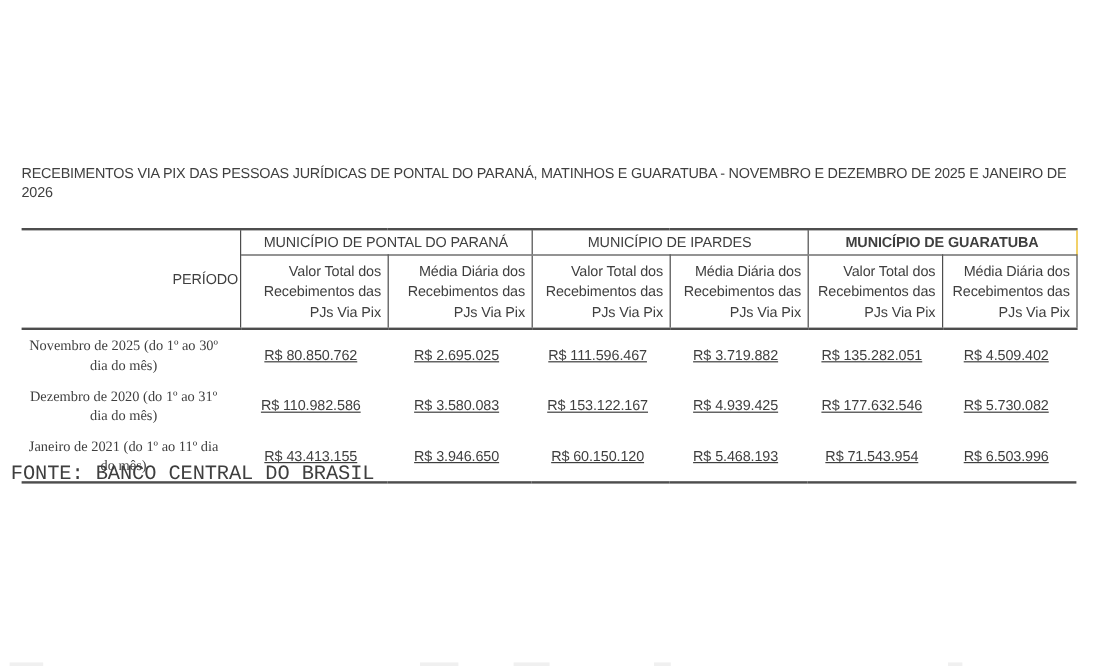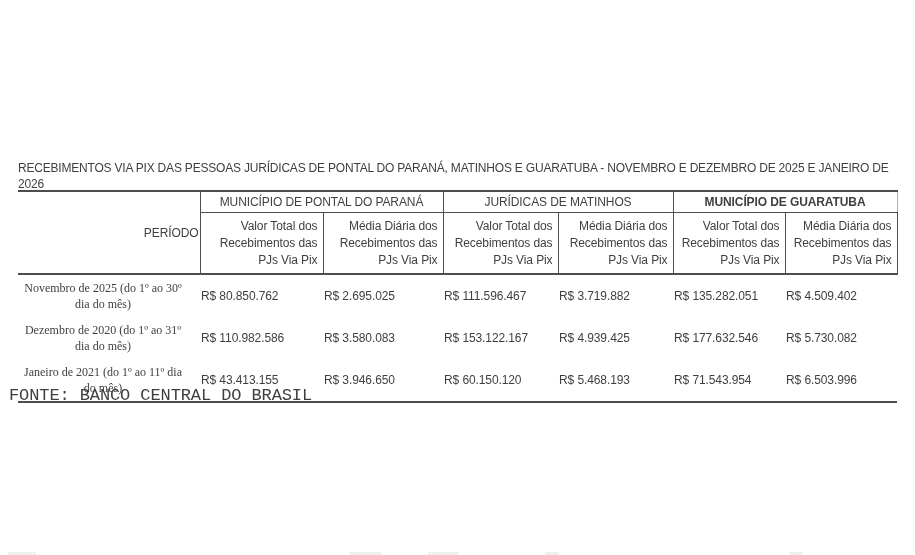--- a/index.html
+++ b/index.html
@@ -12,21 +12,21 @@
     width: 915px;
     height: 555px;
     background: #ffffff;
     overflow: hidden;
     font-family: "Liberation Sans", sans-serif;
     color: #3f3f3f;
   }
   .title {
     position: absolute;
     left: 18px;
-    top: 160px;
+    top: 136px;
     width: 880px;
     font-size: 12px;
     line-height: 16px;
     letter-spacing: -0.2px;
   }
   table.pix {
     position: absolute;
     left: 18px;
     top: 190px;
     width: 879px;
@@ -75,23 +75,24 @@
   tbody td {
     height: 38px;
   }
   td.period {
     text-align: center;
     padding: 2px 16px 2px 4px;
     line-height: 16px;
     font-family: Liberation Serif, serif;
   }
   td.num {
-    text-align: left;
+    text-align: center;
     padding-right: 6px;
     letter-spacing: -0.1px;
+    text-decoration: underline;
   }
   tbody tr.last-row td {
     border-bottom: 2px solid #4d4d4d;
   }
   .footer-block {
     position: absolute;
     left: 9px;
     top: 387px;
     font-size: 17px;
     line-height: 17px;
@@ -119,21 +120,21 @@
       <col style="width:120px">
       <col style="width:115px">
       <col style="width:115px">
       <col style="width:112px">
       <col style="width:112px">
     </colgroup>
     <thead>
       <tr class="group-row">
         <th class="period-head" rowspan="2">PERÍODO</th>
         <th class="group" colspan="2">MUNICÍPIO DE PONTAL DO PARANÁ</th>
-        <th class="group" colspan="2">JURÍDICAS DE MATINHOS</th>
+        <th class="group" colspan="2">MUNICÍPIO DE IPARDES</th>
         <th class="group last" colspan="2">MUNICÍPIO DE GUARATUBA</th>
       </tr>
       <tr class="sub-row">
         <th>Valor Total dos Recebimentos das PJs Via Pix</th>
         <th>Média Diária dos Recebimentos das PJs Via Pix</th>
         <th>Valor Total dos Recebimentos das PJs Via Pix</th>
         <th>Média Diária dos Recebimentos das PJs Via Pix</th>
         <th>Valor Total dos Recebimentos das PJs Via Pix</th>
         <th class="last">Média Diária dos Recebimentos das PJs Via Pix</th>
       </tr>

